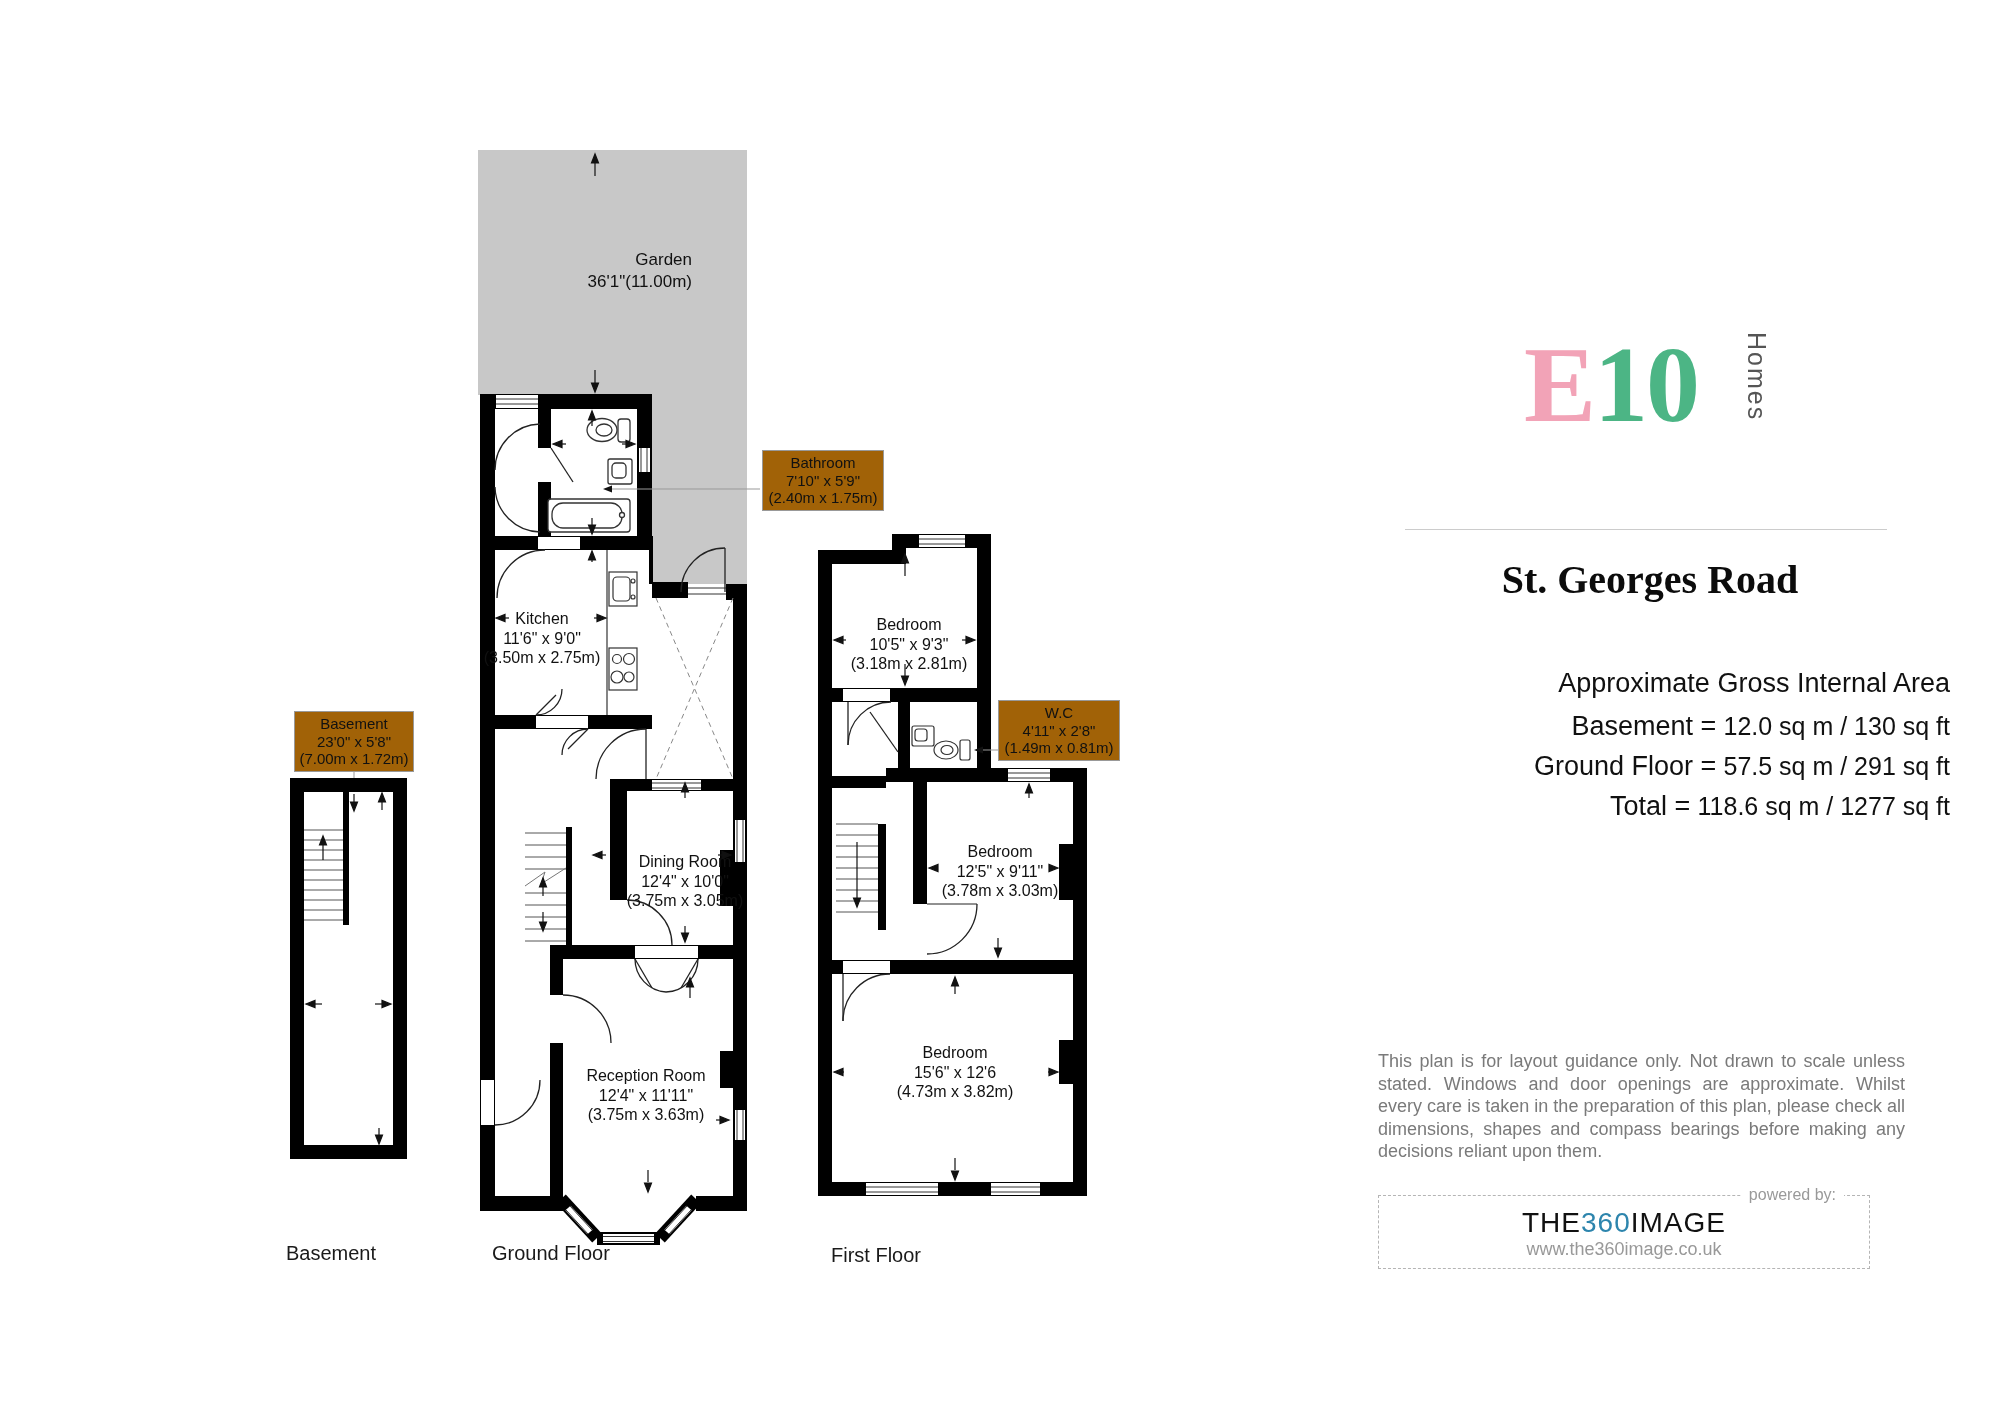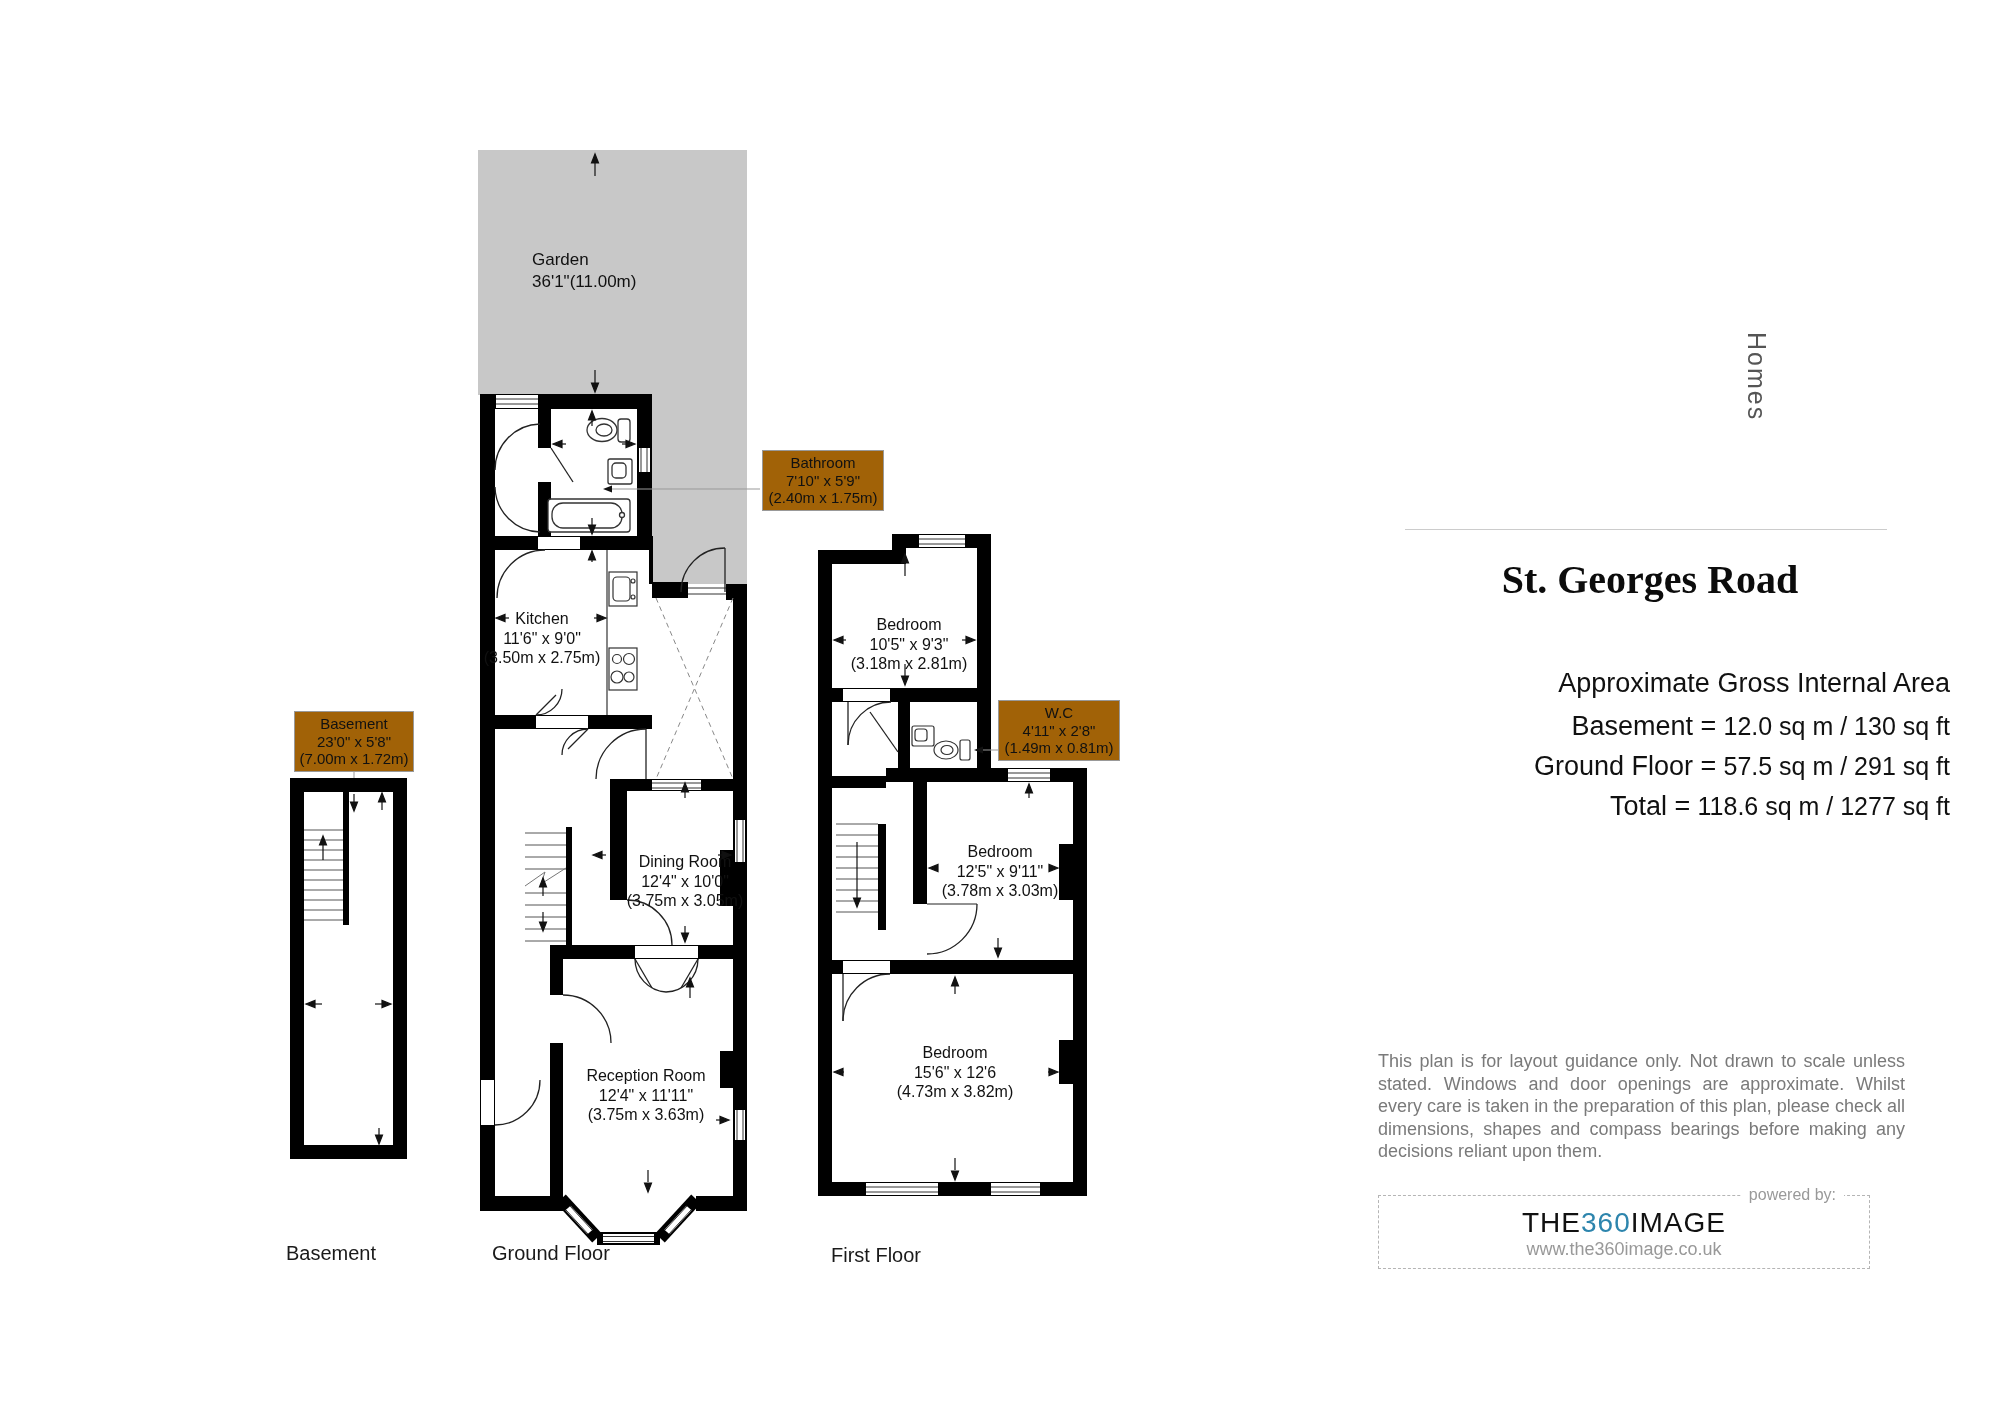--- a/index.html
+++ b/index.html
@@ -3,21 +3,21 @@
 <meta charset="utf-8">
 <style>
   html,body{margin:0;padding:0;background:#fff;}
   #stage{position:relative;width:2000px;height:1413px;background:#ffffff;overflow:hidden;
          font-family:"Liberation Sans","DejaVu Sans",sans-serif;color:#111;}
   .abs{position:absolute;}
   .room-label{position:absolute;text-align:center;font-size:16px;line-height:19.5px;color:#111;z-index:4;}
   .box-label{position:absolute;text-align:center;font-size:15px;line-height:17.5px;color:#111;
              background:#a16207;border:1px solid #999;padding:3px 4px;z-index:6;}
   .floor-label{position:absolute;font-size:20px;color:#1a1a1a;z-index:4;}
-  .garden-label{position:absolute;text-align:left;font-size:17px;line-height:22px;color:#111;z-index:4;}
+  .garden-label{position:absolute;text-align:right;font-size:17px;line-height:22px;color:#111;z-index:4;}
   svg{position:absolute;z-index:2;}
   
   .logo-wrap{position:absolute;left:1524px;top:330px;width:300px;height:130px;}
   .logo-main{font-family:"Liberation Serif","DejaVu Serif",serif;font-weight:bold;font-size:108px;line-height:110px;letter-spacing:-2px;}
   .logo-e{color:#F2A3B7;}
   .logo-ten{color:#4CB585;}
   .logo-sub{position:absolute;left:218px;top:2px;height:120px;writing-mode:vertical-rl;
             font-size:25px;letter-spacing:2px;color:#555;}
   .divider{position:absolute;left:1405px;top:529px;width:482px;height:1px;background:#ccc;}
   .title{position:absolute;left:1350px;top:548px;width:600px;text-align:center;
@@ -416,20 +416,21 @@
     <div>Bedroom</div>
     <div>15'6" x 12'6</div>
     <div>(4.73m x 3.82m)</div>
   </div>
 
   <div class="floor-label" style="left:286px;top:1242px;">Basement</div>
   <div class="floor-label" style="left:492px;top:1242px;">Ground Floor</div>
   <div class="floor-label" style="left:831px;top:1244px;">First Floor</div>
 
   <div class="logo-wrap">
+    <div class="logo-main"><span class="logo-e">E</span><span class="logo-ten">10</span></div>
     <div class="logo-sub">Homes</div>
   </div>
 
   <div class="divider"></div>
 
   <div class="title">St. Georges Road</div>
 
   <div class="areas">
     <div class="area-heading">Approximate Gross Internal Area</div>
     <div class="area-row">

